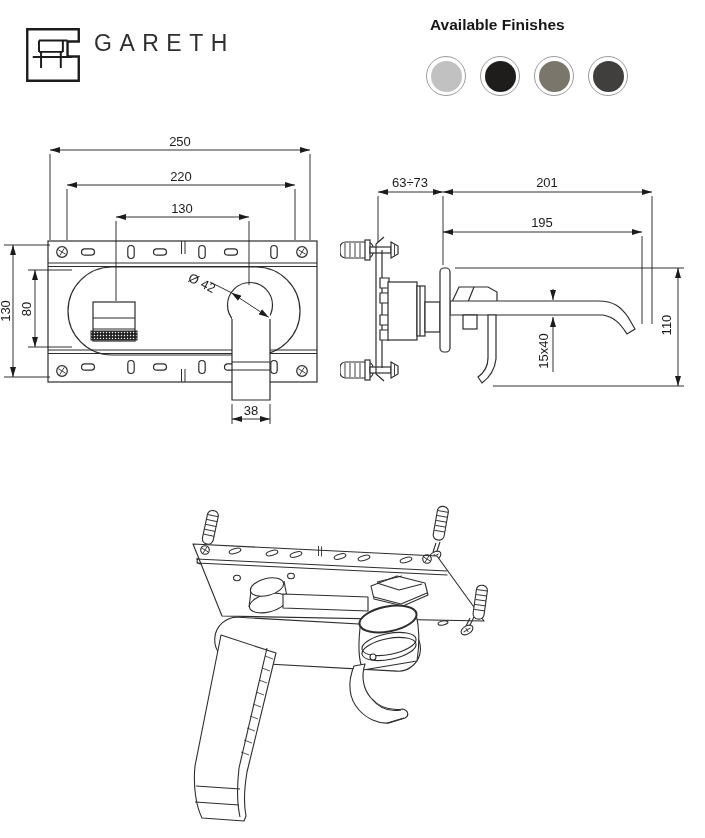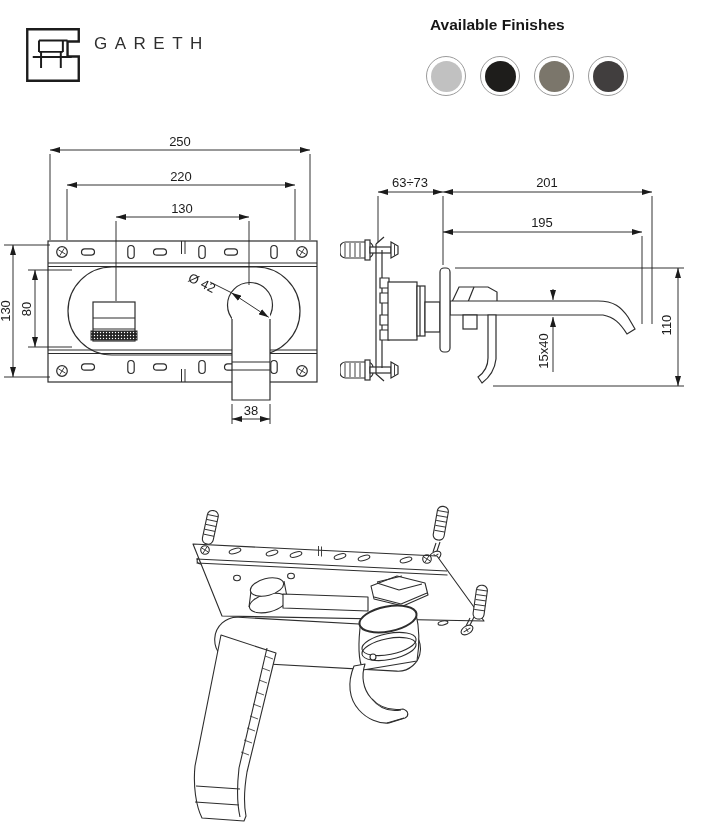--- a/index.html
+++ b/index.html
@@ -1,21 +1,21 @@
 <!DOCTYPE html>
 <html><head>
 <meta charset="utf-8">
 <style>
   html,body{margin:0;padding:0;background:#fff;}
   .page{position:relative;width:705px;height:838px;background:#fff;overflow:hidden;
         font-family:"Liberation Sans",sans-serif;}
   .view{position:absolute;}
   
   .logo{position:absolute;left:26px;top:28px;}
-  .wordmark{position:absolute;left:94px;top:31px;color:#2e2e2e;font-size:17px;
+  .wordmark{position:absolute;left:94px;top:31px;color:#2e2e2e;font-size:23px;
             letter-spacing:7.5px;line-height:25px;font-weight:400;}
   
   .finishes-title{position:absolute;left:430px;top:16px;font-size:15.5px;font-weight:bold;color:#161616;text-align:right;}
   .swatches{position:absolute;left:426px;top:56px;display:flex;gap:14px;}
   .swatch{width:38px;height:38px;border-radius:50%;border:1.2px solid #9b9b9b;
           display:flex;align-items:center;justify-content:center;background:#fff;}
   .swatch-ink{width:31px;height:31px;border-radius:50%;}
   
   svg text{font-family:"Liberation Sans",sans-serif;font-size:13px;fill:#1b1b1b;text-anchor:middle;}
 </style>

